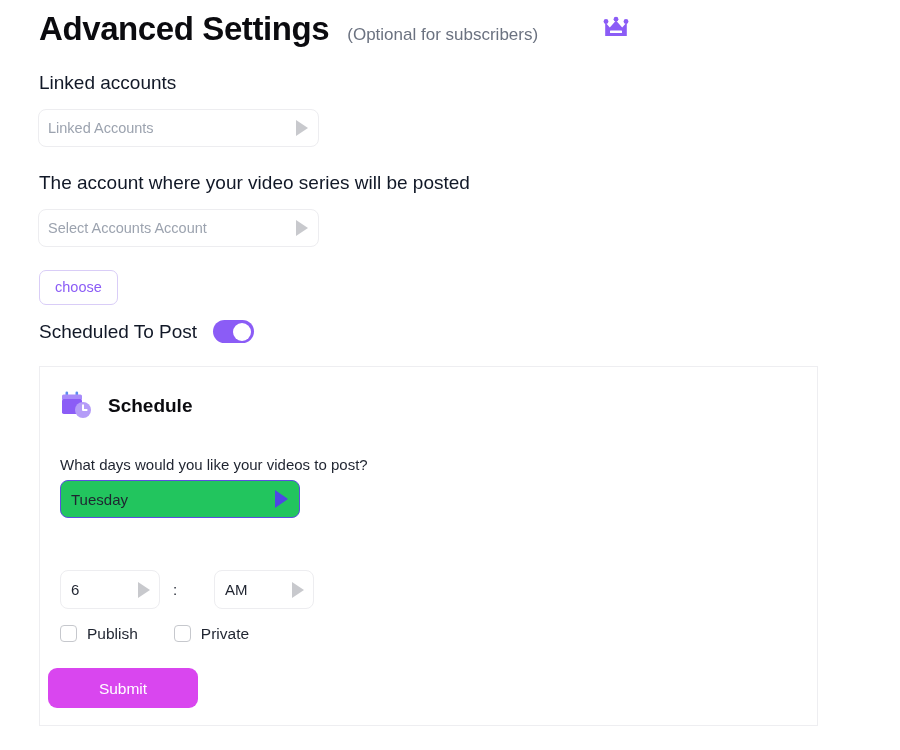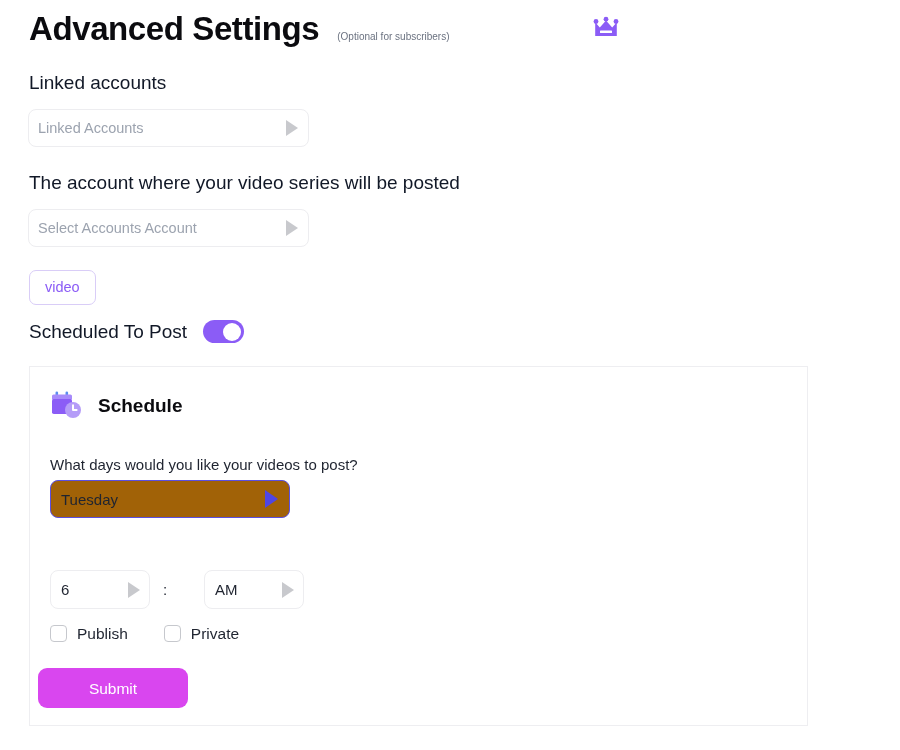--- a/index.html
+++ b/index.html
@@ -7,41 +7,41 @@
     margin: 0;
     padding: 0;
     width: 900px;
     height: 750px;
     background: #ffffff;
     font-family: "Liberation Sans", sans-serif;
     color: #111827;
     overflow: hidden;
   }
 
-  .page { position: relative; width: 765px; height: 750px; }
+  .page { position: relative; width: 765px; height: 750px; margin-left: 10px; }
 
   
   .header-row {
     position: absolute;
     left: 29px;
     top: 8px;
     display: flex;
     align-items: baseline;
     gap: 18px;
   }
   .page-title {
     font-size: 33px;
     font-weight: bold;
     letter-spacing: -0.4px;
     color: #0b0b0f;
     margin: 0;
     line-height: 42px;
   }
   .optional-note {
-    font-size: 10px;
+    font-size: 17px;
     color: #6b7280;
     line-height: 20px;
     white-space: nowrap;
   }
   .crown-icon {
     position: absolute;
     left: 592px;
     top: 16px;
     width: 28px;
     height: 24px;
@@ -189,21 +189,21 @@
 
   
   .sel-day {
     position: absolute;
     left: 20px;
     top: 113px;
     width: 240px;
     height: 38px;
     border: 1.6px solid #5b4fe0;
     border-radius: 8px;
-    background: #a16207;
+    background: #22c55e;
     display: flex;
     align-items: center;
     padding: 0 11px 0 10px;
     cursor: pointer;
   }
   .sel-day .sel-text {
     font-size: 15px;
     color: #1f2430;
     line-height: 19px;
     flex: 1;
@@ -324,21 +324,21 @@
     <span class="tri"></span>
   </div>
 
   <div class="section-label lbl-account">The account where your video series will be posted</div>
   <div class="select-box sel-posting">
     <span class="sel-text">Select Accounts Account</span>
     <span class="tri"></span>
   </div>
 
   <div class="choose-row">
-    <button class="choose-btn">video</button>
+    <button class="choose-btn">choose</button>
   </div>
 
   <div class="sched-row">
     <span class="sched-label">Scheduled To Post</span>
     <div class="toggle">
       <span class="knob"></span>
     </div>
   </div>
 
   <div class="card">

